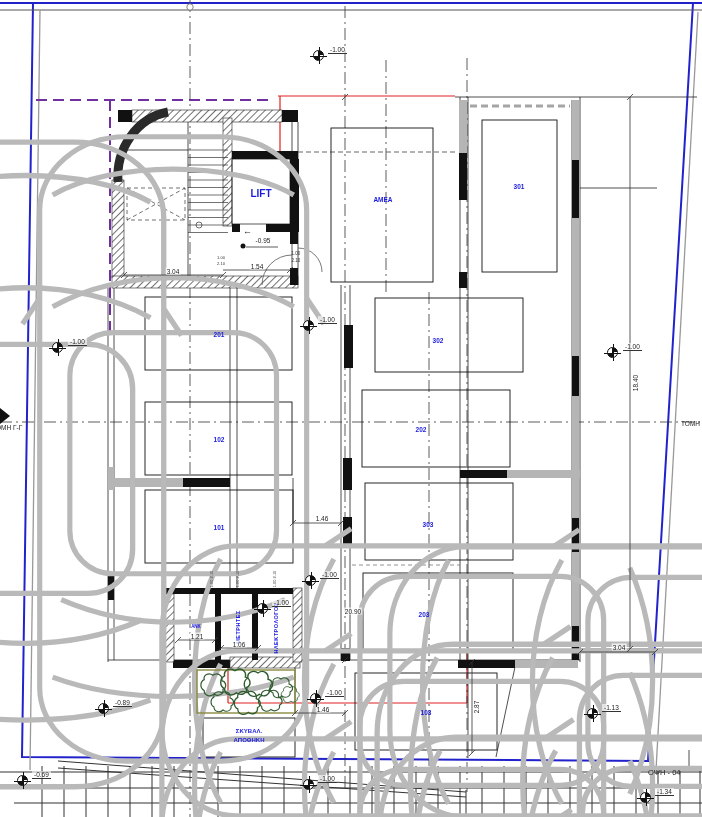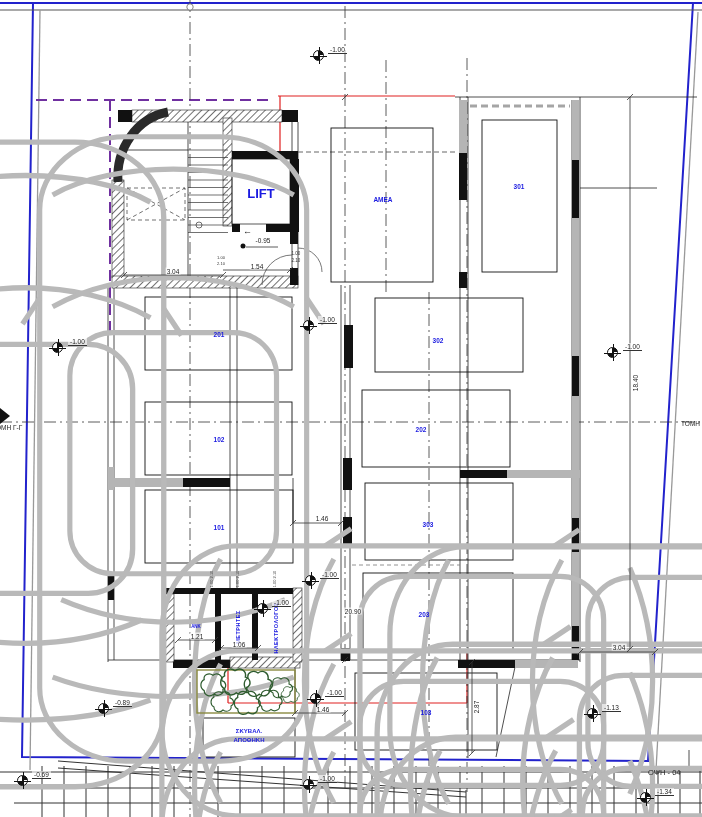--- a/index.html
+++ b/index.html
@@ -1,21 +1,21 @@
 <!DOCTYPE html>
 <html><head>
 <meta charset="utf-8">
 <style>
   html,body{margin:0;padding:0;background:#fff;}
   #plan{position:relative;width:702px;height:817px;background:#fff;overflow:hidden;
         font-family:"Liberation Sans","DejaVu Sans",sans-serif;}
   #plan svg{position:absolute;left:0;top:0;}
   .t{position:absolute;white-space:nowrap;transform:translate(-50%,-50%);}
   .lbl{color:#1a1ae0;font-weight:bold;font-size:6.5px;}
-  .lbl-big{color:#1a1ae0;font-weight:bold;font-size:13px;}
+  .lbl-big{color:#1a1ae0;font-weight:bold;font-size:10px;}
   .dim{color:#222;font-size:6.5px;background:rgba(255,255,255,.75);padding:0 1px;}
   .tiny{font-size:4.5px;color:#333;}
   .vdim{position:absolute;writing-mode:vertical-rl;transform:translate(-50%,-50%) rotate(180deg);
         font-size:6.5px;color:#222;white-space:nowrap;}
   .vroom{position:absolute;writing-mode:vertical-rl;transform:translate(-50%,-50%) rotate(180deg);
         font-size:5.5px;font-weight:bold;color:#1a1ae0;white-space:nowrap;letter-spacing:.5px;}
   .vtag{position:absolute;writing-mode:vertical-rl;transform:translate(-50%,-50%) rotate(180deg);
         font-size:4px;color:#444;white-space:nowrap;}
   .marker{position:absolute;width:9px;height:9px;margin:-5px 0 0 -5px;border-radius:50%;
         border:1px solid #111;

